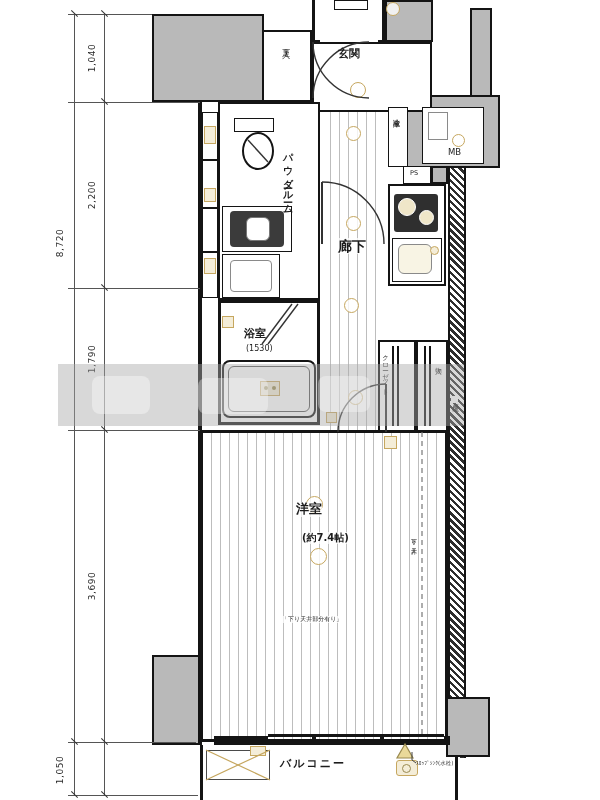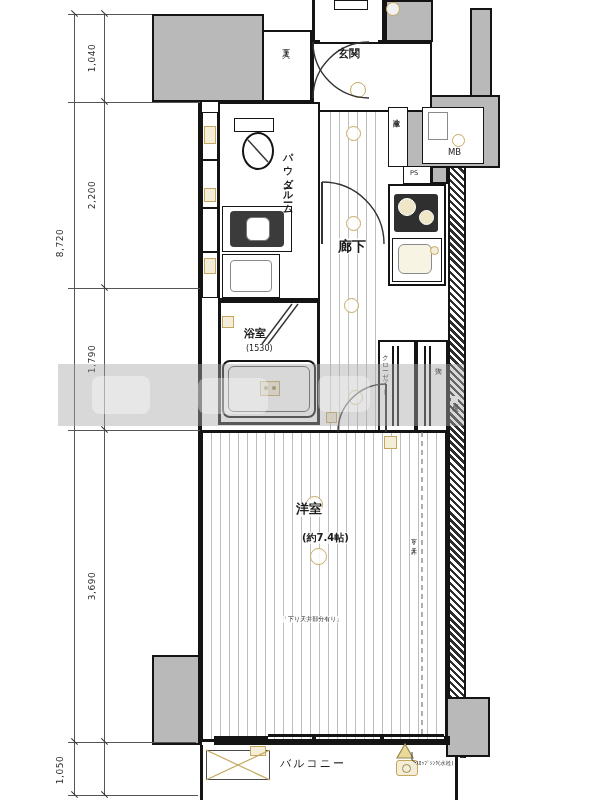--- a/index.html
+++ b/index.html
@@ -129,21 +129,21 @@
   <div class="abs wall" style="left:446px;top:697px;width:44px;height:60px;z-index:25;"></div>
 
   <div class="blackline" style="left:268px;top:734px;width:176px;height:3px;z-index:25;"></div>
   <div class="blackline" style="left:268px;top:742px;width:176px;height:3px;z-index:25;"></div>
   <div class="blackline" style="left:312px;top:734px;width:4px;height:11px;z-index:25;"></div>
   <div class="blackline" style="left:380px;top:734px;width:4px;height:11px;z-index:25;"></div>
   <div class="blackline" style="left:214px;top:736px;width:54px;height:9px;z-index:25;"></div>
   <div class="blackline" style="left:444px;top:736px;width:6px;height:9px;z-index:25;"></div>
 
   <div class="abs" style="left:200px;top:745px;width:258px;height:55px;border-left:3px solid #141414;border-right:3px solid #141414;background:#fff;"></div>
-  <div class="lbl" style="left:280px;top:758px;font-size:11px;font-weight:normal;letter-spacing:2px;z-index:35;">バルコニー</div>
+  <div class="lbl" style="left:280px;top:758px;font-size:11px;font-weight:bold;letter-spacing:2px;z-index:35;">バルコニー</div>
   <div class="abs" style="left:206px;top:750px;width:64px;height:30px;border:1.5px solid #4a4a4a;background:#fff;z-index:22;"></div>
   <div class="abs tansq" style="left:250px;top:746px;width:16px;height:10px;z-index:23;"></div>
   <div class="abs tansq" style="left:396px;top:760px;width:22px;height:16px;border-radius:3px;z-index:23;"></div>
   <div class="abs" style="left:402px;top:764px;width:9px;height:9px;border:1.2px solid #9a8a50;border-radius:50%;z-index:24;"></div>
   <div class="lbl" style="left:416px;top:760px;font-size:5.5px;color:#333;z-index:35;">ｽﾛｯﾌﾟｼﾝｸ(水栓)</div>
 
   <svg class="overlay" width="600" height="800" viewBox="0 0 600 800">
 
     <path d="M313,98 A56,56 0 0 1 369,42" fill="none" stroke="#333" stroke-width="1.4"></path>
     <path d="M313,42 A56,56 0 0 0 369,98" fill="none" stroke="#333" stroke-width="1.4"></path>

